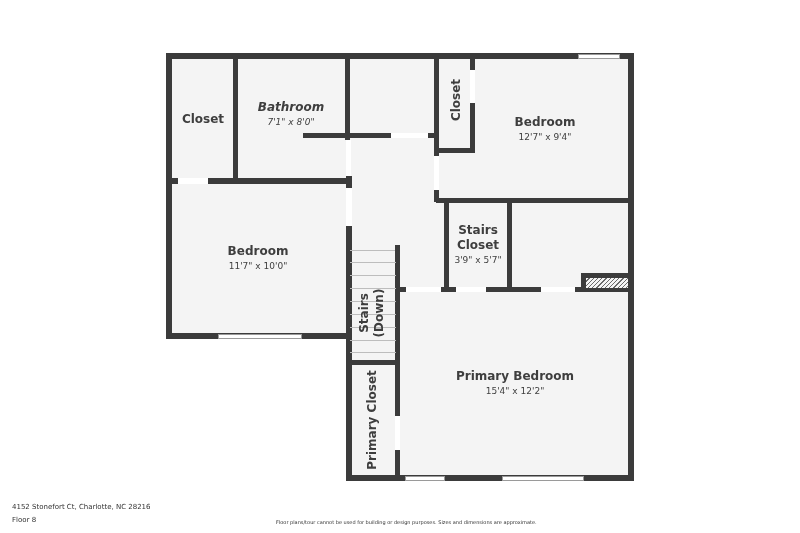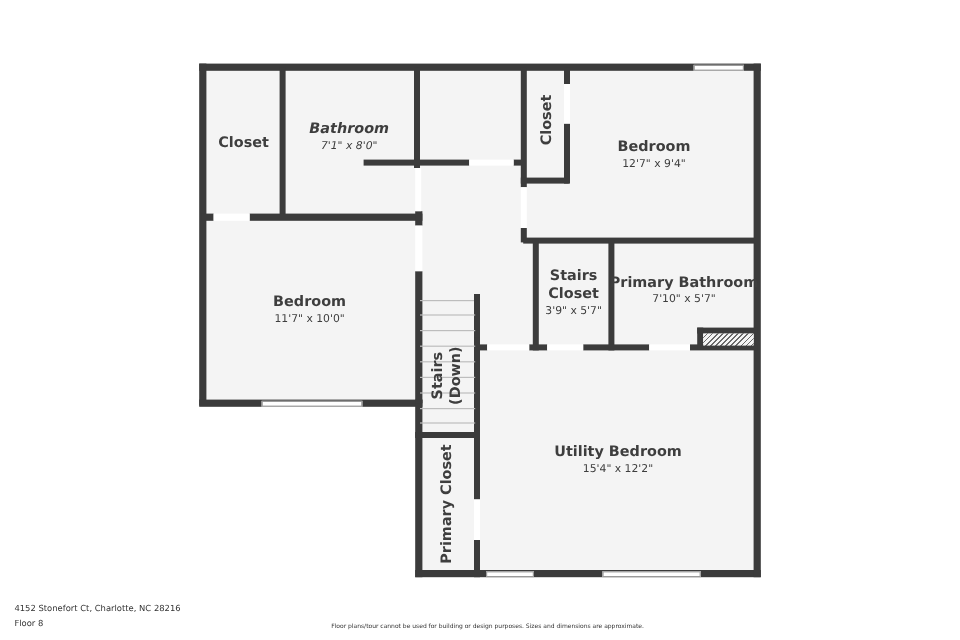--- a/index.html
+++ b/index.html
@@ -104,30 +104,26 @@
   </div>
   <div class="label" style="left:258px;top:258px;">
     <div class="name">Bedroom</div>
     <div class="dim">11'7" x 10'0"</div>
   </div>
   <div class="label" style="left:478px;top:244px;">
     <div class="name">Stairs</div>
     <div class="name">Closet</div>
     <div class="dim">3'9" x 5'7"</div>
   </div>
-  <div class="label" style="left:570px;top:242px;">
-    <div class="name">Primary Bathroom</div>
-    <div class="dim">7'10" x 5'7"</div>
-  </div>
   <div class="label vert" style="left:372px;top:313px;">
     <div class="name">Stairs</div>
     <div class="name">(Down)</div>
   </div>
   <div class="label" style="left:515px;top:383px;">
-    <div class="name">Utility Bedroom</div>
+    <div class="name">Primary Bedroom</div>
     <div class="dim">15'4" x 12'2"</div>
   </div>
   <div class="label vert" style="left:372px;top:420px;">
     <div class="name">Primary Closet</div>
   </div>
 </div>
 
 <div class="foot" style="left:12px;top:503px;">4152 Stonefort Ct, Charlotte, NC 28216</div>
 <div class="foot" style="left:12px;top:516px;">Floor 8</div>
 <div class="disc" style="left:276px;top:519px;">Floor plans/tour cannot be used for building or design purposes. Sizes and dimensions are approximate.</div>

